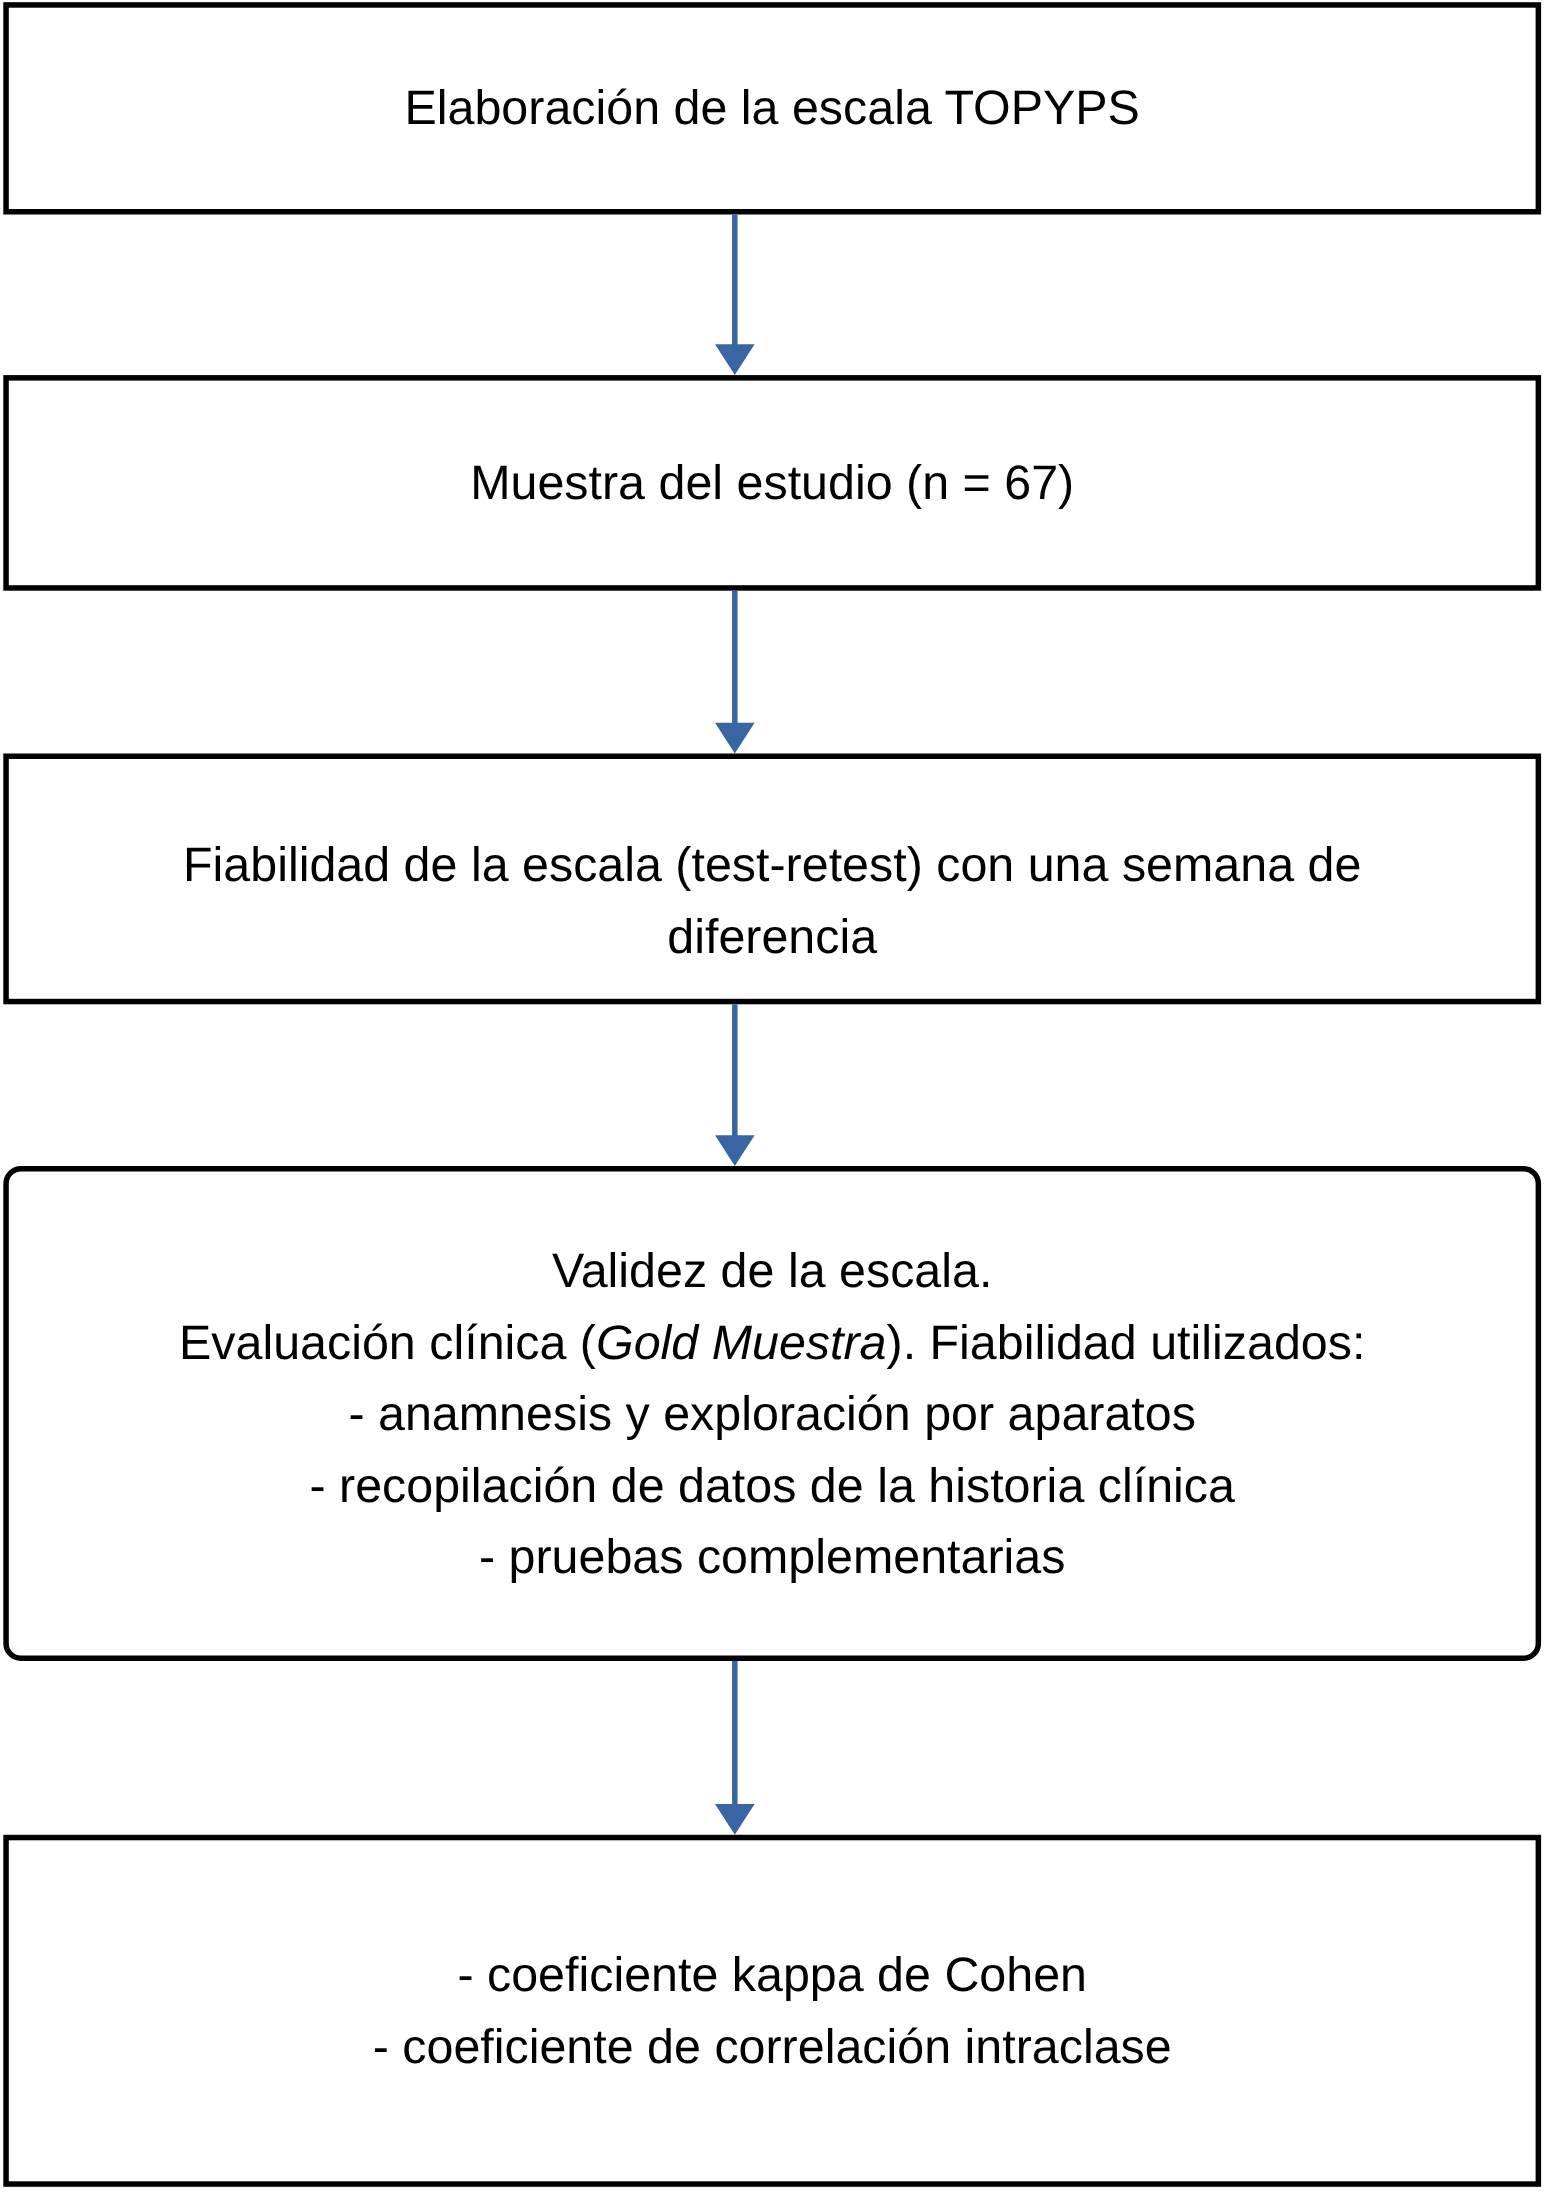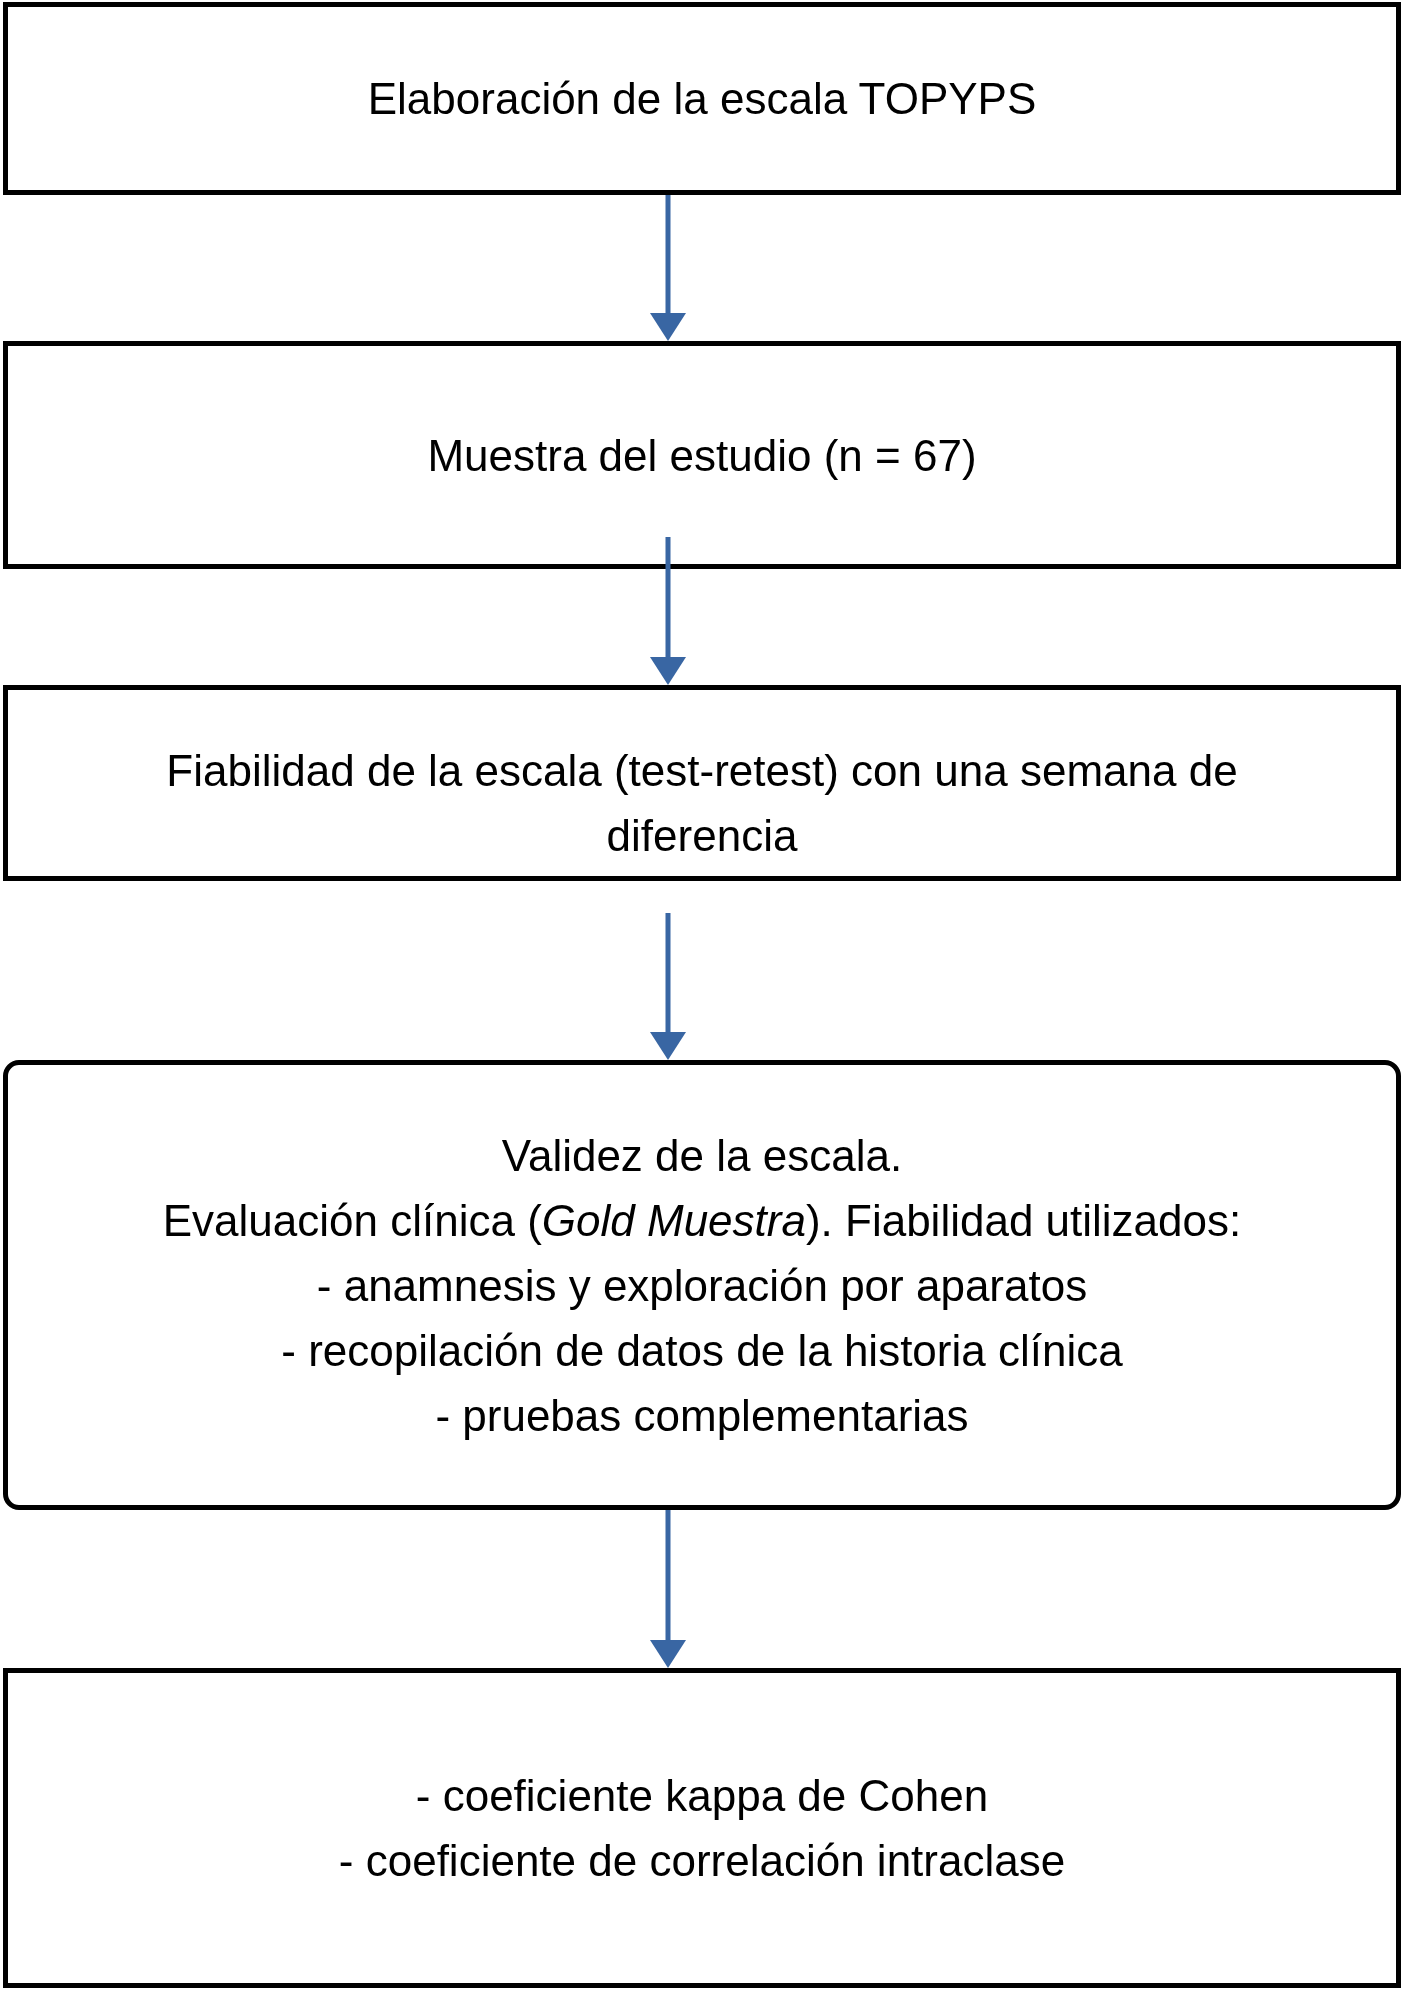--- a/index.html
+++ b/index.html
@@ -69,30 +69,30 @@
 
   <div class="flow-box" style="top:2px;height:193px;">
     <div class="flow-line">Elaboración de la escala TOPYPS</div>
   </div>
 
   <div class="arrow" style="top:195px;height:146px;">
     <div class="stem"></div>
     <div class="head"></div>
   </div>
 
-  <div class="flow-box" style="top:341px;height:228px;">
+  <div class="flow-box" style="top:341px;height:196px;">
     <div class="flow-line">Muestra del estudio (n = 67)</div>
   </div>
 
   <div class="arrow" style="top:537px;height:148px;">
     <div class="stem"></div>
     <div class="head"></div>
   </div>
 
-  <div class="flow-box" style="top:685px;height:196px;padding-top:40px;">
+  <div class="flow-box" style="top:685px;height:228px;padding-top:40px;">
     <div class="flow-line">Fiabilidad de la escala (test-retest) con una semana de</div>
     <div class="flow-line">diferencia</div>
   </div>
 
   <div class="arrow" style="top:913px;height:147px;">
     <div class="stem"></div>
     <div class="head"></div>
   </div>
 
   <div class="flow-box" style="top:1060px;height:450px;border-radius:16px;">

